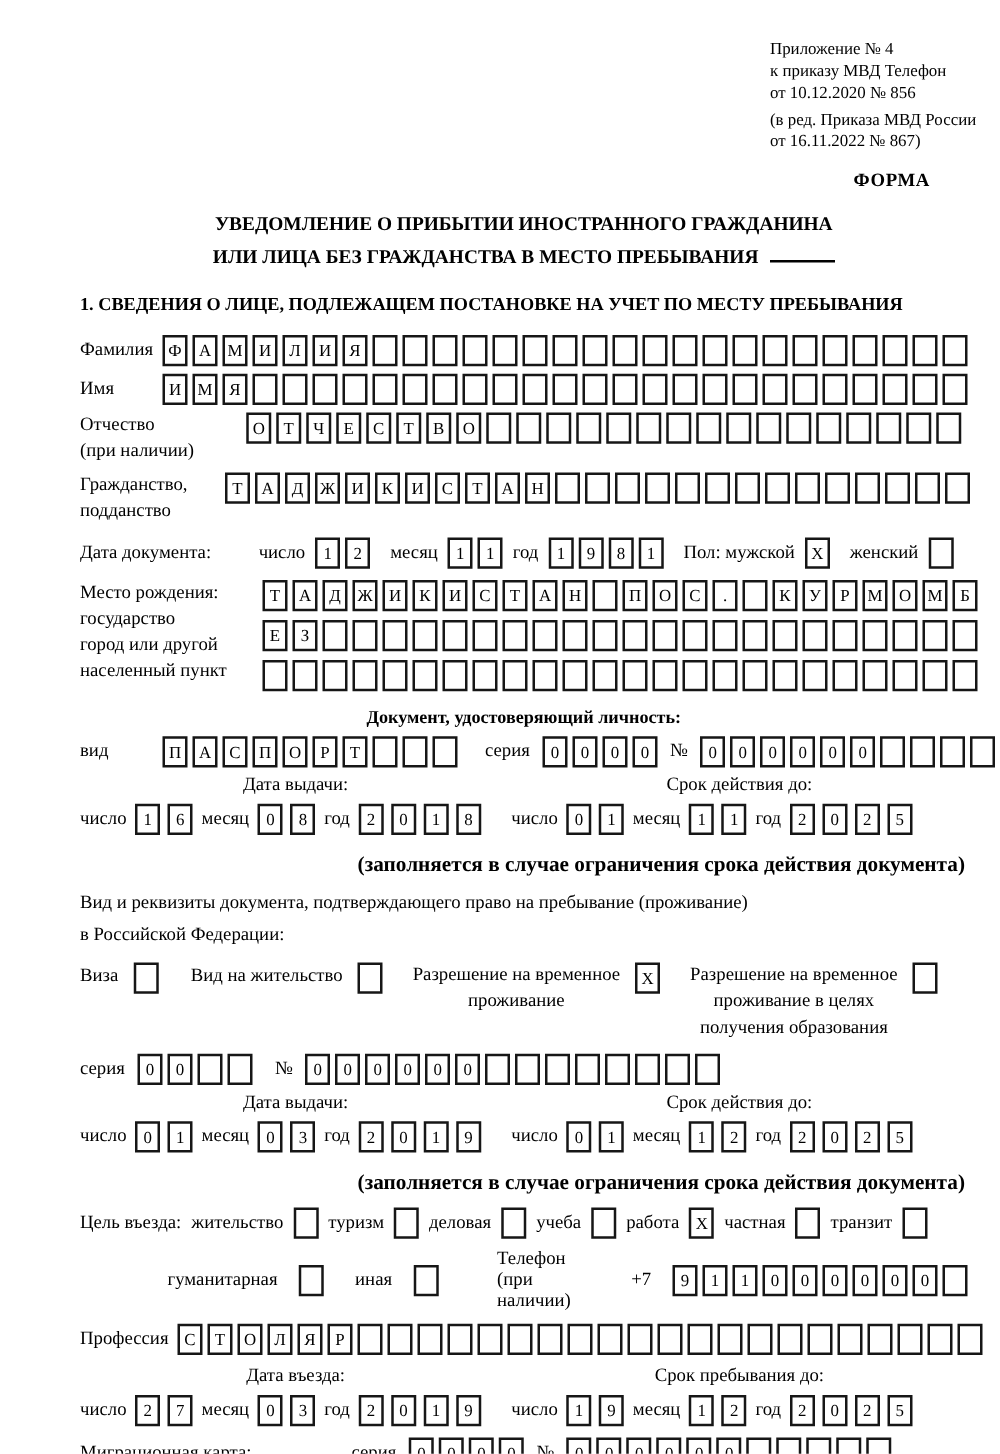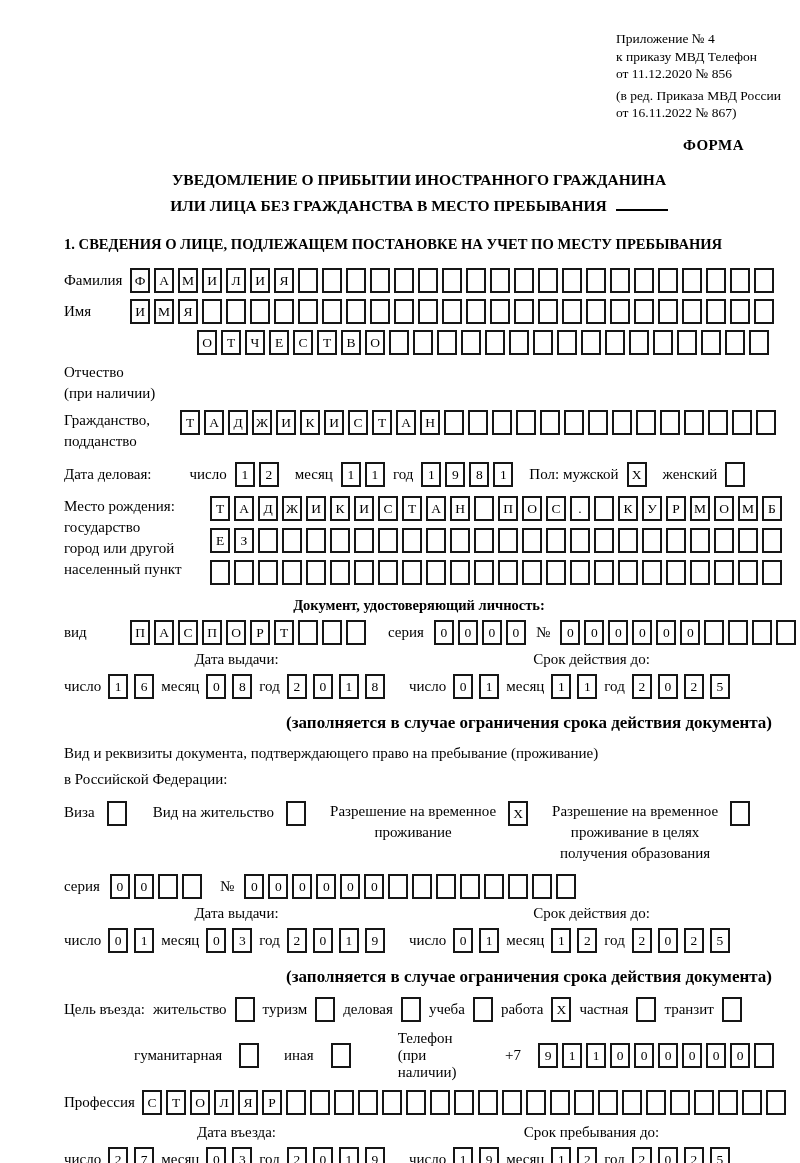--- a/index.html
+++ b/index.html
@@ -9,21 +9,21 @@
   .appendix{margin-left:552px;font-size:13.5px;line-height:17.5px;}
   .appendix div{white-space:nowrap;}
   .appendix .gap{margin-top:4px;}
   .forma{text-align:right;padding-right:30px;font-weight:bold;margin-top:15px;font-size:15px;letter-spacing:.5px;}
   .title{text-align:center;font-weight:bold;font-size:15.5px;line-height:26px;margin-top:13px;}
   .blank{display:inline-block;width:52px;border-bottom:2px solid #000;height:14px;margin-left:9px;}
   .sec{font-weight:bold;font-size:14.6px;margin-top:17px;white-space:nowrap;}
   .frow{display:flex;align-items:center;margin-top:6px;}
   .frow.top{align-items:flex-start;}
   .lbl{flex:0 0 auto;line-height:21px;}
-  .w66{width:66px;}.w133{width:133px;margin-top:32px;}.w116{width:116px;}.w146{width:146px;}
+  .w66{width:66px;}.w133{width:133px;}.w116{width:116px;}.w146{width:146px;}
   .w80{width:80px;font-size:14px;line-height:19.5px;white-space:nowrap;}
   .cells{display:inline-flex;gap:4px;flex:0 0 auto;}
   .cell{width:16px;height:21px;border:2px solid #161616;text-align:center;line-height:21px;
         font-size:13.5px;flex:0 0 auto;background:#fff;}
   .mb{margin-bottom:7px;}
   .center-b{text-align:center;font-weight:bold;margin-top:8px;font-size:14.5px;}
   .two-col{display:flex;margin-top:6px;align-items:center;}
   .col-l{flex:0 0 345px;}
   .col-r{flex:1 1 auto;}
   .caption{text-align:center;}
@@ -39,21 +39,21 @@
   .rep-right{flex:1 1 auto;}
 </style>
 </head>
 <body>
 
 <div class="page">
 
   <div class="appendix">
     <div>Приложение № 4</div>
     <div>к приказу МВД Телефон</div>
-    <div>от 11.12.2020 № 856</div>
+    <div>от 10.12.2020 № 856</div>
     <div class="gap">(в ред. Приказа МВД России</div>
     <div>от 16.11.2022 № 867)</div>
   </div>
 
   <div class="forma">ФОРМА</div>
 
   <div class="title">
     <div>УВЕДОМЛЕНИЕ О ПРИБЫТИИ ИНОСТРАННОГО ГРАЖДАНИНА</div>
     <div><span>ИЛИ ЛИЦА БЕЗ ГРАЖДАНСТВА В МЕСТО ПРЕБЫВАНИЯ</span><span class="blank"></span></div>
   </div>
@@ -187,21 +187,21 @@
         <span class="cell"></span>
         <span class="cell"></span>
         <span class="cell"></span>
         <span class="cell"></span>
         <span class="cell"></span>
         <span class="cell"></span>
       </div>
   </div>
 
   <div class="frow g8" style="margin-top:10px;">
-    <span>Дата деловая:</span>
+    <span>Дата документа:</span>
     <span class="ml30">число</span>
     <span class="cells">
         <span class="cell">1</span>
         <span class="cell">2</span>
       </span>
     <span class="ml8">месяц</span>
     <span class="cells">
         <span class="cell">1</span>
         <span class="cell">1</span>
       </span>

